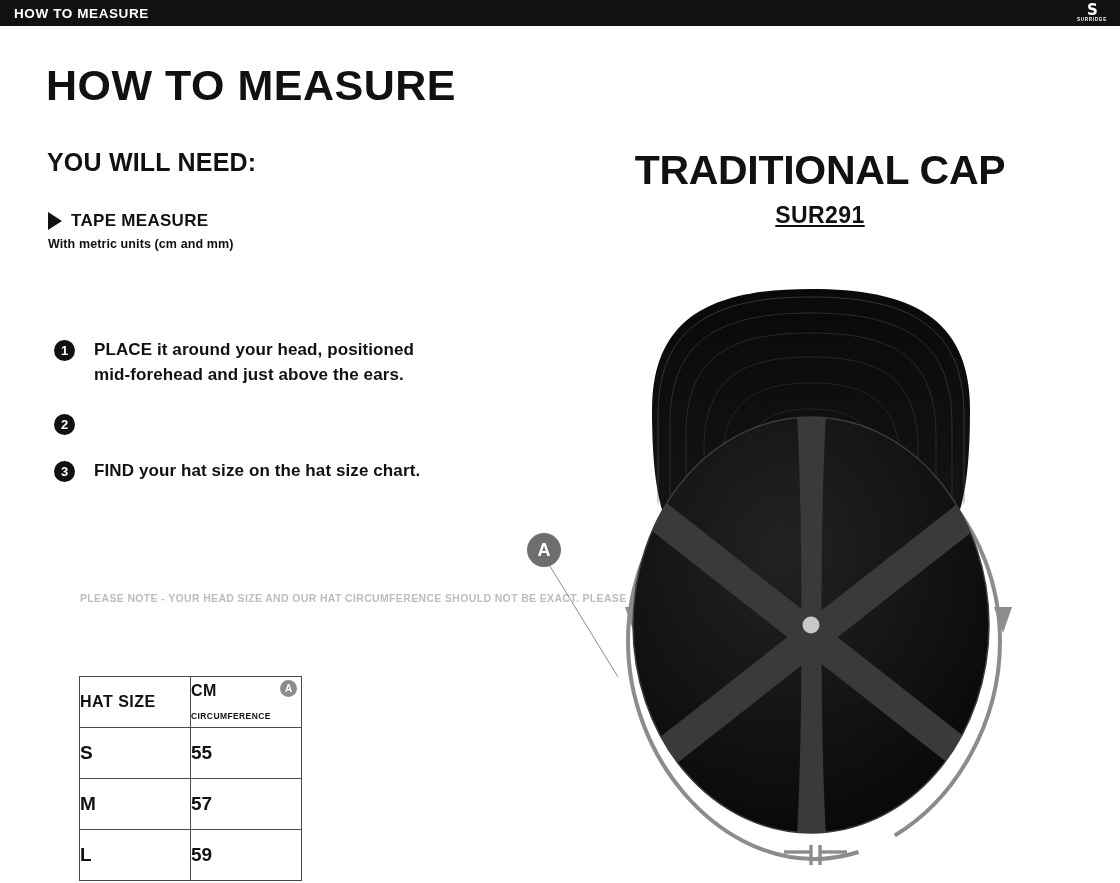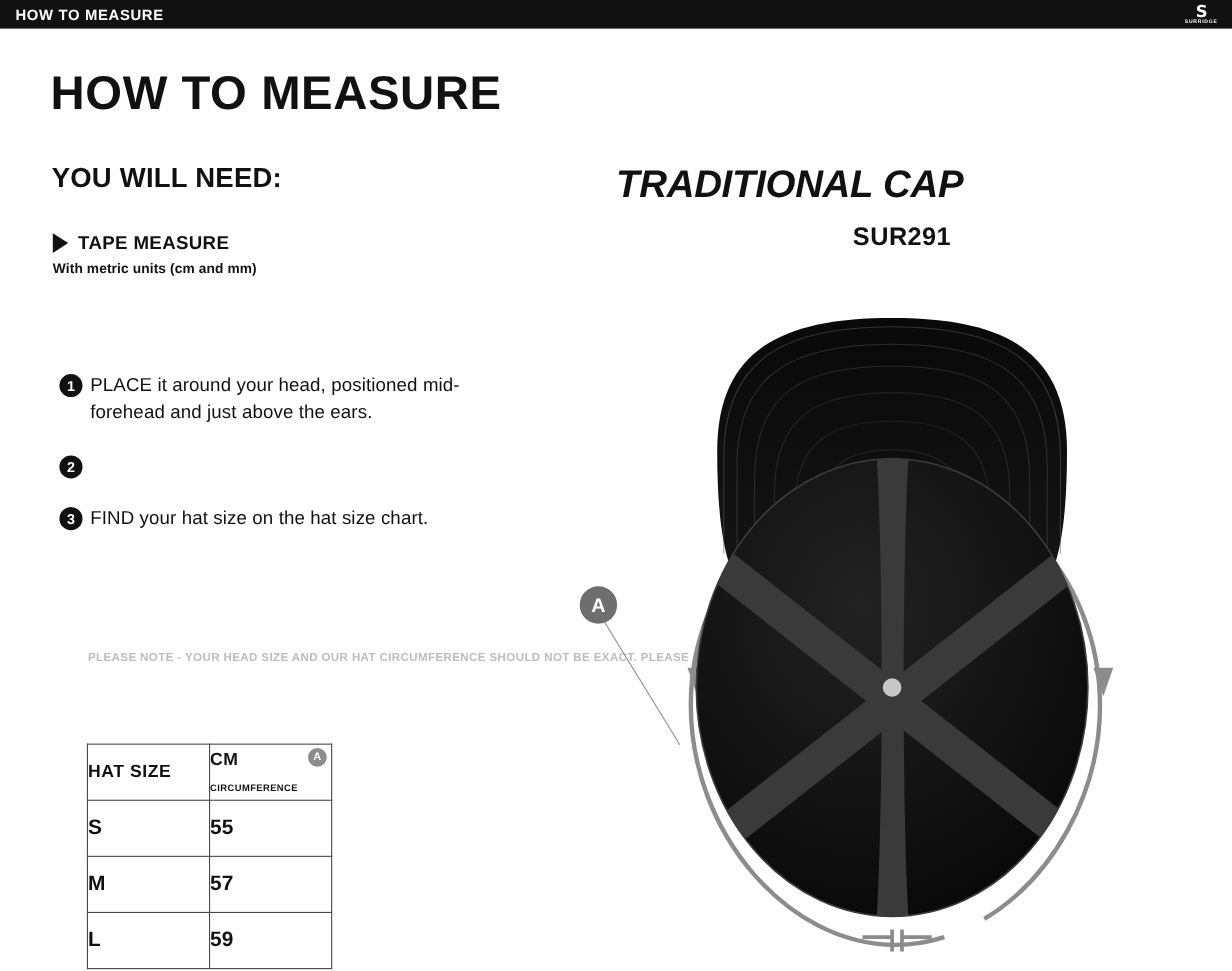--- a/index.html
+++ b/index.html
@@ -69,22 +69,22 @@
   .step{display:flex;margin-bottom:24px;}
   .step-num{
     flex:0 0 auto;
     width:21px;height:21px;border-radius:50%;
     background:#111111;color:#ffffff;
     font-size:13px;font-weight:bold;
     display:flex;align-items:center;justify-content:center;
     margin-top:2px;
   }
   .step-text{
-    margin-left:7px;
-    font-size:17px;font-weight:normal;line-height:1.47;
+    margin-left:19px;
+    font-size:17px;font-weight:bold;line-height:1.47;
     letter-spacing:.1px;
   }
 
   .note{
     position:absolute;left:80px;top:591px;
     font-size:10.5px;font-weight:bold;line-height:1.42;
     letter-spacing:.35px;color:#bdbdbd;
   }
 
   
@@ -107,27 +107,26 @@
     position:absolute;right:4px;top:3px;
     width:17px;height:17px;border-radius:50%;
     background:#8c8c8c;color:#ffffff;
     font-size:10px;font-weight:bold;
     display:flex;align-items:center;justify-content:center;
   }
 
   
   .prod-title{
     position:absolute;left:560px;top:150px;width:520px;
-    font-size:35px;font-weight:bold;letter-spacing:-.3px;
+    text-align:center;font-size:41px;font-weight:bold;letter-spacing:-.3px;
     line-height:1;
-    font-style:italic;
   }
   .prod-code{
     position:absolute;left:560px;top:202px;width:520px;
-    text-align:center;font-size:23px;font-weight:bold;letter-spacing:.4px;
+    text-align:center;font-size:23px;font-weight:bold;letter-spacing:.4px;text-decoration:underline;
   }
 
   .cap-art{position:absolute;left:500px;top:275px;width:620px;height:608px;}
 
   .callout-a{
     position:absolute;left:527px;top:533px;
     width:34px;height:34px;border-radius:50%;
     background:#6e6e6e;color:#ffffff;
     font-size:18px;font-weight:bold;
     display:flex;align-items:center;justify-content:center;

